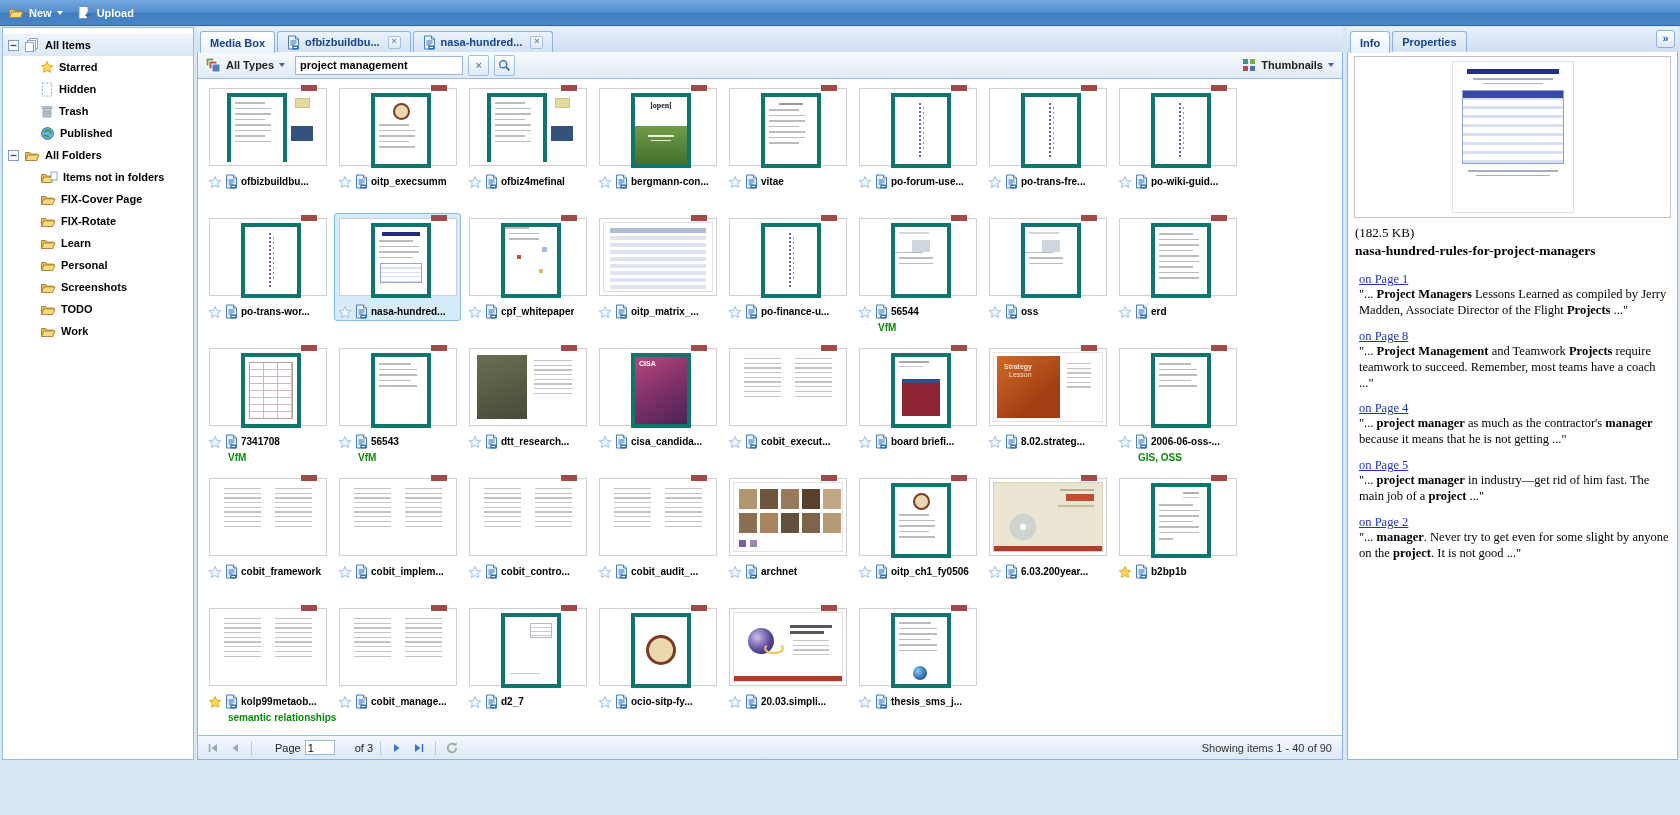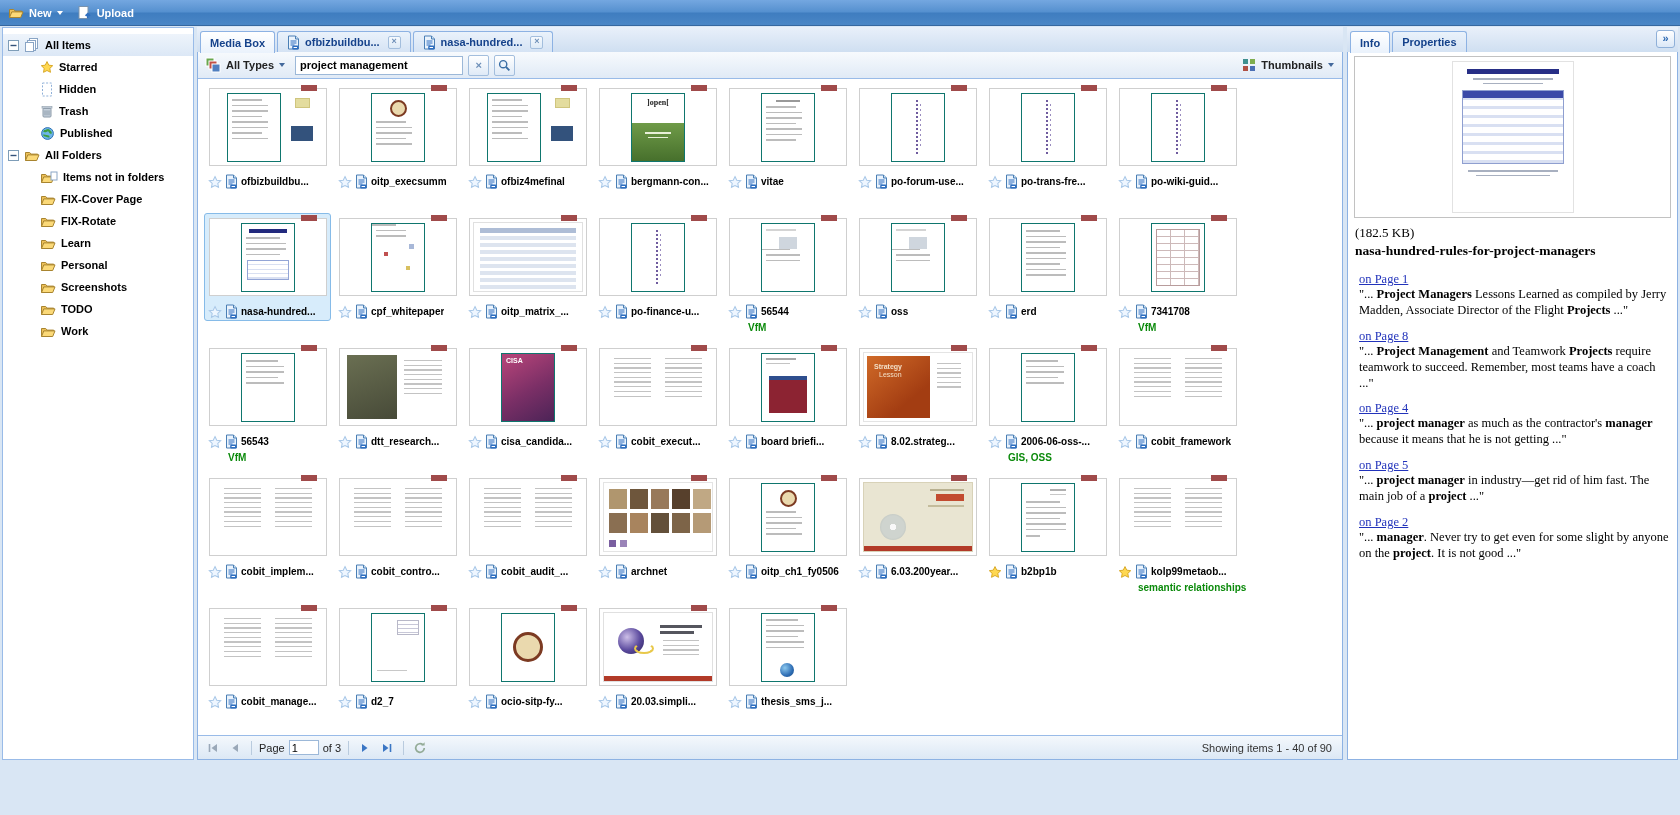--- a/index.html
+++ b/index.html
@@ -28,30 +28,30 @@
   .search-input{width:158px;height:15px;border:1px solid #9cb8d8;font-family:"Liberation Sans",sans-serif;font-size:11px;font-weight:bold;padding:1px 4px;color:#000;}
   .mini-btn{width:19px;height:19px;border:1px solid #a3bedd;border-radius:2px;background:linear-gradient(#ffffff,#dfeaf7);display:inline-flex;align-items:center;justify-content:center;font-size:11px;font-weight:bold;color:#6d8fb8;cursor:default;}
   .spacer{flex:1;}
   
   #content{flex:1;background:#fff;overflow:hidden;padding:6px 0 0 10px;}
   #grid{display:grid;grid-template-columns:repeat(8,130px);grid-auto-rows:130px;}
   .card{position:relative;width:130px;}
   .card.selected::before{content:'';position:absolute;left:-4px;right:7px;top:-2px;height:106px;background:#d7ecfb;border:1px solid #86bbe8;border-radius:3px;}
   .thumb{position:relative;width:116px;height:76px;background:#fff;border:1px solid #cfcfcf;margin:3px 0 0 1px;}
   .red-tag{position:absolute;top:-4px;right:9px;width:16px;height:6px;background:#a04a4a;}
-  .pg{position:absolute;left:31px;top:4px;width:52px;height:67px;background:#fff;border:1px solid #0f766e;overflow:hidden;}
+  .pg{position:absolute;left:31px;top:4px;width:52px;height:67px;background:#fff;border:4px solid #0f766e;overflow:hidden;}
   .fill{position:absolute;inset:3px;overflow:hidden;}
   .meta{display:flex;align-items:center;gap:3px;margin:8px 0 0 0;position:relative;}
   .item-name{font-size:10px;font-weight:bold;color:#000;white-space:nowrap;overflow:hidden;max-width:88px;}
   .item-tag{font-size:10px;font-weight:bold;color:#0b8a0b;margin:3px 0 0 20px;white-space:nowrap;}
   
   .pagebar{height:23px;background:linear-gradient(#f4f8fc,#dce8f5);border-top:1px solid #99bbe8;display:flex;align-items:center;gap:4px;padding:0 10px 0 6px;flex:none;}
   .pg-btn{width:18px;height:18px;display:inline-flex;align-items:center;justify-content:center;cursor:default;}
   .sep{width:1px;height:14px;background:#b9cbde;margin:0 3px;}
-  .pg-label{font-size:11px;color:#222;}
+  .pg-label{font-size:11px;color:#222;margin-left:16px;}
   .page-input{width:24px;height:13px;border:1px solid #9cb8d8;font-family:"Liberation Sans",sans-serif;font-size:11px;padding:0 2px;}
   .pg-status{margin-left:auto;font-size:11px;color:#333;}
   
   #right{position:absolute;right:2px;top:27px;width:331px;bottom:55px;}
   #right .panel{overflow:hidden;}
   .collapse-btn{position:absolute;top:3px;right:3px;width:17px;height:16px;border:1px solid #8fb0d8;border-radius:3px;background:linear-gradient(#ffffff,#dbe8f7);color:#2a66b0;font-weight:bold;font-size:11px;line-height:14px;text-align:center;z-index:5;}
   .info-body{padding:3px 5px;overflow:hidden;}
   .preview-box{height:160px;border:1px solid #c2c2c2;background:#fff;display:flex;align-items:center;justify-content:center;margin:1px;}
   .mini-page{width:120px;height:150px;background:#fff;outline:1px solid #e2e2e2;position:relative;padding-top:7px;box-sizing:border-box;}
   .mp-title{width:92px;height:5px;background:#272e86;margin:0 auto 4px;}
@@ -537,20 +537,46 @@
                   <path d="M1.5 1h7l3 3v10h-10z" fill="#eaf3fc" stroke="#4a7fb5"></path>
                   <path d="M8.5 1v3h3" fill="#cde2f5" stroke="#4a7fb5"></path>
                   <path d="M3.5 6h6M3.5 8h6M3.5 10h4" stroke="#2f6fc0" stroke-width="1.1"></path>
                   <rect x="5.2" y="10.6" width="6.3" height="3.9" rx="1.3" fill="#2f6fc0"></rect>
                   <path d="M6.6 12.5h3.4" stroke="#fff"></path>
                 </svg>
               </span>
               <span class="item-name">po-wiki-guid...</span>
             </div>
           </div>
+          <div class="card">
+            <div class="thumb">
+              <div class="red-tag"></div>
+              <div class="pg">
+                <div style="position:absolute;left:24px;top:6px;bottom:6px;width:2px;background:repeating-linear-gradient(180deg,#6f5b9e 0 2px,transparent 2px 4px)"></div>
+                <div style="position:absolute;left:28px;top:10px;bottom:12px;width:1px;background:repeating-linear-gradient(180deg,#9a8cbf 0 2px,transparent 2px 5px)"></div>
+              </div>
+            </div>
+            <div class="meta">
+              <span class="icn">
+                <svg width="14" height="14" viewBox="0 0 16 16">
+                  <path d="M8 1.8l2 4.1 4.5.6-3.3 3.1.8 4.5L8 12l-4 2.1.8-4.5L1.5 6.5 6 5.9z" fill="#eef6ff" stroke="#a9c8e8" stroke-width="1.2"></path>
+                </svg>
+              </span>
+              <span class="icn">
+                <svg width="13" height="15" viewBox="0 0 13 15">
+                  <path d="M1.5 1h7l3 3v10h-10z" fill="#eaf3fc" stroke="#4a7fb5"></path>
+                  <path d="M8.5 1v3h3" fill="#cde2f5" stroke="#4a7fb5"></path>
+                  <path d="M3.5 6h6M3.5 8h6M3.5 10h4" stroke="#2f6fc0" stroke-width="1.1"></path>
+                  <rect x="5.2" y="10.6" width="6.3" height="3.9" rx="1.3" fill="#2f6fc0"></rect>
+                  <path d="M6.6 12.5h3.4" stroke="#fff"></path>
+                </svg>
+              </span>
+              <span class="item-name">po-trans-wor...</span>
+            </div>
+          </div>
           <div class="card selected">
             <div class="thumb">
               <div class="red-tag"></div>
               <div class="pg">
                 <div style="margin:5px auto 0;width:38px;height:4px;background:#232a7e"></div>
                 <div style="height:1.5px;margin:4px 0 0 4px;width:34px;background:#bcbcbc"></div>
                 <div style="height:1.5px;margin:4px 0 0 4px;width:40px;background:#bcbcbc"></div>
                 <div style="height:1.5px;margin:4px 0 0 4px;width:40px;background:#bcbcbc"></div>
                 <div style="height:1.5px;margin:4px 0 0 4px;width:34px;background:#bcbcbc"></div>
                 <div style="margin:5px auto 0;width:40px;height:18px;border:1px solid #93a5d6;background:repeating-linear-gradient(180deg,#fff 0 3px,#d9e0f2 3px 4.5px)"></div>

